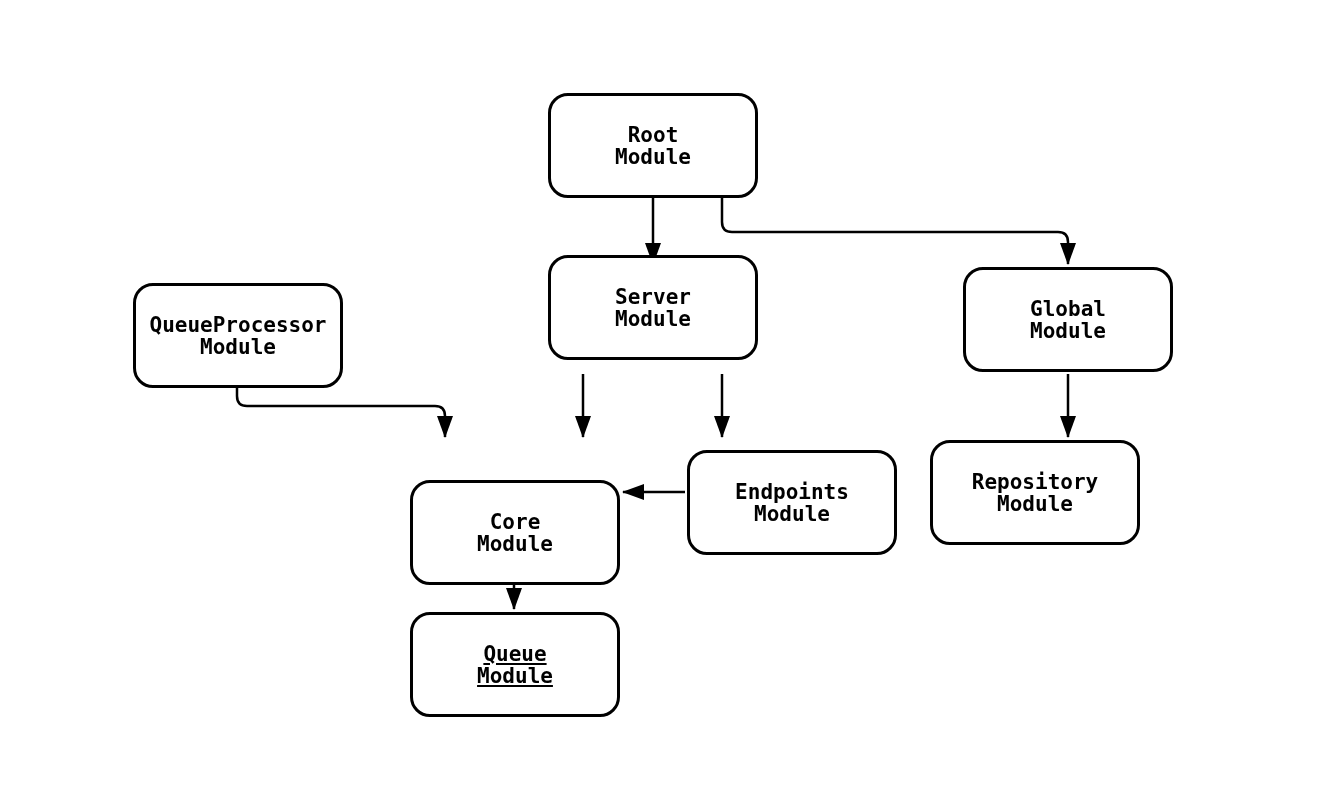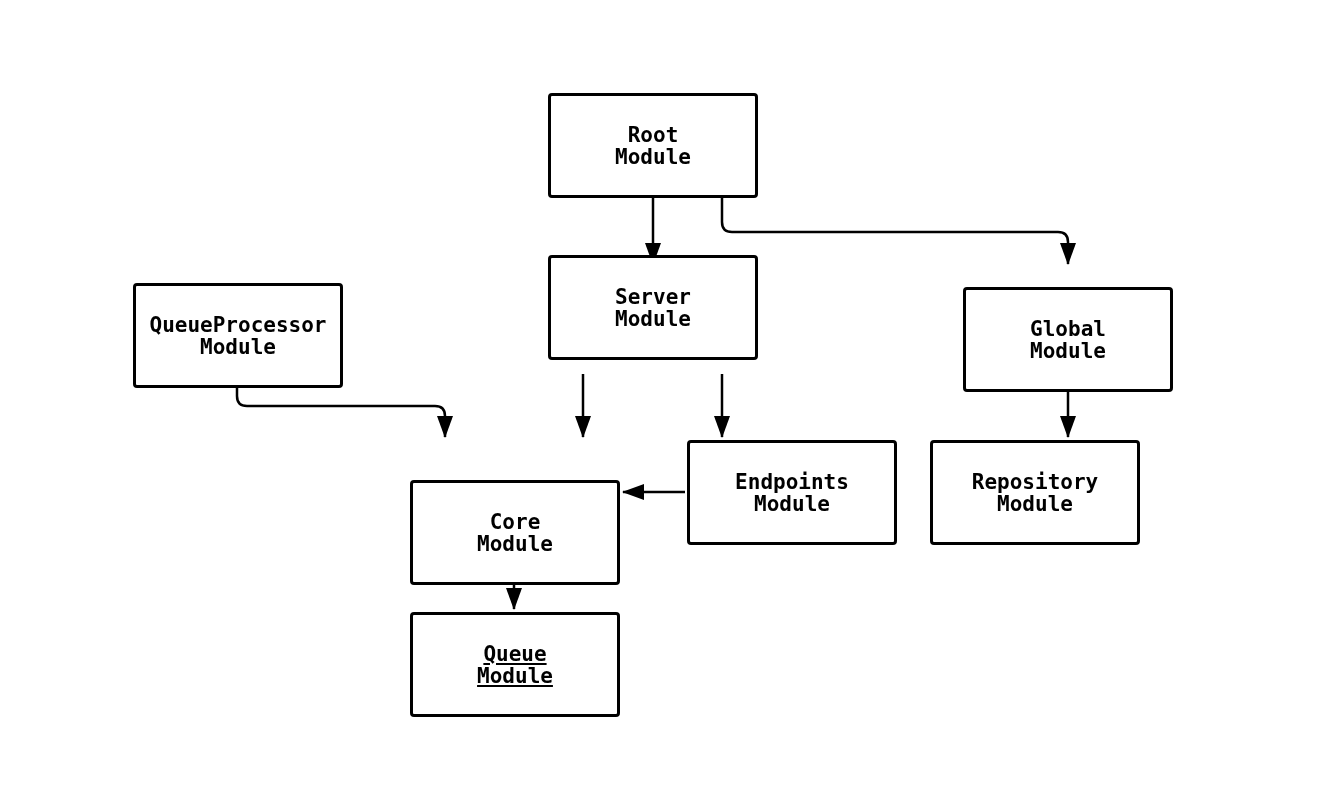--- a/index.html
+++ b/index.html
@@ -27,40 +27,40 @@
     stroke: #000000;
     stroke-width: 2.5;
   }
   .node {
     position: absolute;
     width: 210px;
     height: 105px;
     box-sizing: border-box;
     background: #ffffff;
     border: 3px solid #000000;
-    border-radius: 4px;
+    border-radius: 20px;
     display: flex;
     align-items: center;
     justify-content: center;
   }
   .node-label {
     font-size: 21px;
     line-height: 22px;
     font-weight: bold;
     color: #000000;
     text-align: center;
     white-space: pre-line;
   }
   
   .pos-root          { left: 548px; top: 93px;  }
   .pos-queueprocessor{ left: 133px; top: 267px; margin-top: 16px; }
   .pos-server        { left: 548px; top: 255px; }
-  .pos-global        { left: 963px; top: 267px; margin-top: 20px; }
+  .pos-global        { left: 963px; top: 267px; }
   .pos-core          { left: 410px; top: 440px; margin-top: 40px; }
-  .pos-endpoints     { left: 687px; top: 440px; }
+  .pos-endpoints     { left: 687px; top: 450px; }
   .pos-repository    { left: 930px; top: 440px; justify-content: center; }
   .pos-queue         { left: 410px; top: 612px; text-decoration: underline; }
 </style>
 </head>
 <body>
 
 <div class="canvas">
 
   <svg class="edge-layer" viewBox="0 0 1337 809" xmlns="http://www.w3.org/2000/svg">
     <defs>

